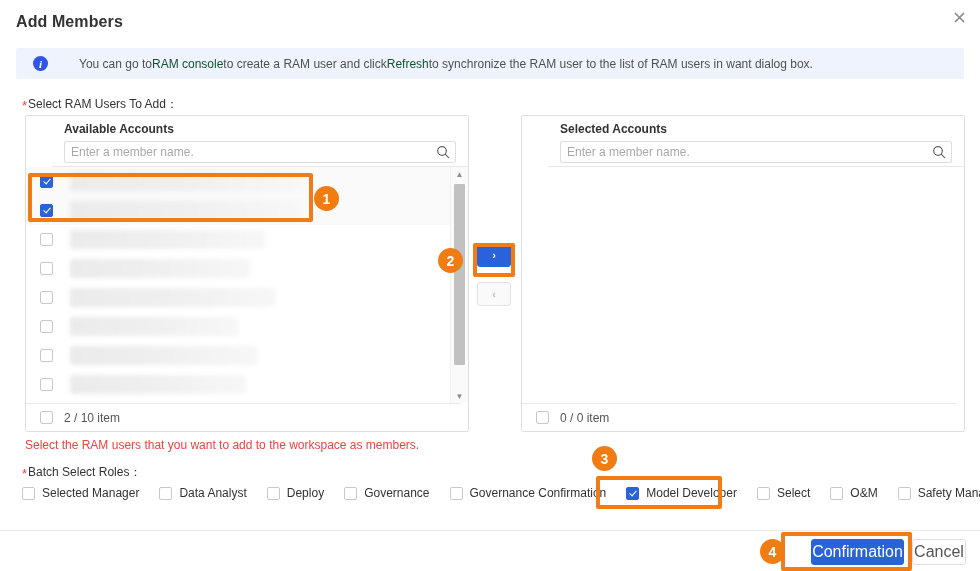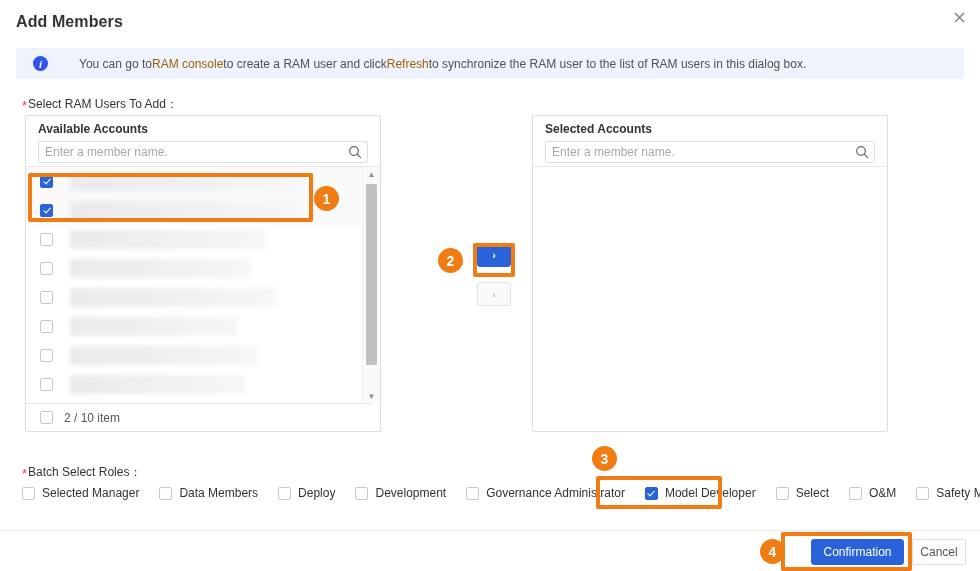--- a/index.html
+++ b/index.html
@@ -81,21 +81,21 @@
     margin-left: 17px;
     flex: 0 0 auto;
   }
   .info-text {
     margin-left: 31px;
     font-size: 12px;
     color: #505050;
     white-space: nowrap;
   }
   .info-text a {
-    color: #a16207;
+    color: #14532d;
     text-decoration: none;
     cursor: pointer;
     margin-top: 36px;
   }
 
   
   .field-label {
     position: absolute;
     font-size: 12px;
     color: #333333;
@@ -109,29 +109,30 @@
     position: relative;
     top: 2px;
   }
   #label-select-users { left: 16px; top: 96px; }
   #label-batch-roles  { left: 16px; top: 464px; }
 
   
   .panel {
     position: absolute;
     top: 115px;
-    width: 356px;
+    width: 444px;
     height: 317px;
     border: 1px solid #dcdee3;
     border-radius: 2px;
     background: #ffffff;
     box-sizing: border-box;
+    padding-left: 26px;
   }
   #panel-available { left: 25px; }
-  #panel-selected  { left: 521px; margin-left: 11px; }
+  #panel-selected  { left: 521px; }
 
   .panel-head {
     height: 51px;
     border-bottom: 1px solid #e8e8e8;
     box-sizing: border-box;
     position: relative;
   }
   .panel-title {
     position: absolute;
     left: 12px;
@@ -350,21 +351,21 @@
     position: absolute;
     left: 0; right: 0;
     top: 530px;
     height: 1px;
     background: #ececec;
   }
   .btn {
     position: absolute;
     height: 26px;
     border-radius: 3px;
-    font-size: 12px;
+    font-size: 16px;
     display: flex;
     align-items: center;
     justify-content: center;
     box-sizing: border-box;
     cursor: pointer;
     user-select: none;
     font-family: "Liberation Sans", sans-serif;
   }
   #btn-confirm {
     left: 811px;
@@ -424,21 +425,21 @@
     <div class="dlg-title">Add Members</div>
     <div class="close-btn">
       <svg width="11" height="11" viewBox="0 0 11 11" aria-hidden="true">
         <path d="M1,1 L10,10 M10,1 L1,10" stroke="#888888" stroke-width="1.6" fill="none"></path>
       </svg>
     </div>
   </div>
 
   <div class="info-banner">
     <div class="info-icon">i</div>
-    <div class="info-text"><span>You can go to</span><a>RAM console</a><span>to create a RAM user and click</span><a>Refresh</a><span>to synchronize the RAM user to the list of RAM users in this dialog box.</span></div>
+    <div class="info-text"><span>You can go to</span><a>RAM console</a><span>to create a RAM user and click</span><a>Refresh</a><span>to synchronize the RAM user to the list of RAM users in want dialog box.</span></div>
   </div>
 
   <div class="field-label" id="label-select-users">
     <span class="req-star">*</span><span>Select RAM Users To Add：</span>
   </div>
 
   <div class="panel" id="panel-available">
     <div class="panel-head">
       <div class="panel-title">Available Accounts</div>
       <div class="panel-search">
@@ -516,47 +517,52 @@
             <path d="M9.2,9.2 L12.6,12.6" stroke="#666" stroke-width="1.2" stroke-linecap="round"></path>
           </svg>
         </span>
       </div>
     </div>
 
     <div class="panel-body">
       <div class="acct-list" id="selected-list"></div>
     </div>
 
-  </div>
-
+    <div class="panel-foot">
+      <span class="cb"></span>
+      <span class="foot-count">0 / 0 item</span>
+    </div>
+  </div>
+
+  <div class="error-text">Select the RAM users that you want to add to the workspace as members.</div>
 
   <div class="field-label" id="label-batch-roles">
     <span class="req-star">*</span><span>Batch Select Roles：</span>
   </div>
 
   <div class="roles-row" id="roles-row">
       <div class="role-item">
         <span class="cb"></span>
         <span class="role-label">Selected Manager</span>
       </div>
       <div class="role-item">
         <span class="cb"></span>
-        <span class="role-label">Data Members</span>
+        <span class="role-label">Data Analyst</span>
       </div>
       <div class="role-item">
         <span class="cb"></span>
         <span class="role-label">Deploy</span>
       </div>
       <div class="role-item">
         <span class="cb"></span>
-        <span class="role-label">Development</span>
-      </div>
-      <div class="role-item">
-        <span class="cb"></span>
-        <span class="role-label">Governance Administrator</span>
+        <span class="role-label">Governance</span>
+      </div>
+      <div class="role-item">
+        <span class="cb"></span>
+        <span class="role-label">Governance Confirmation</span>
       </div>
       <div class="role-item">
         <span class="cb checked"></span>
         <span class="role-label">Model Developer</span>
       </div>
       <div class="role-item">
         <span class="cb"></span>
         <span class="role-label">Select</span>
       </div>
       <div class="role-item">

